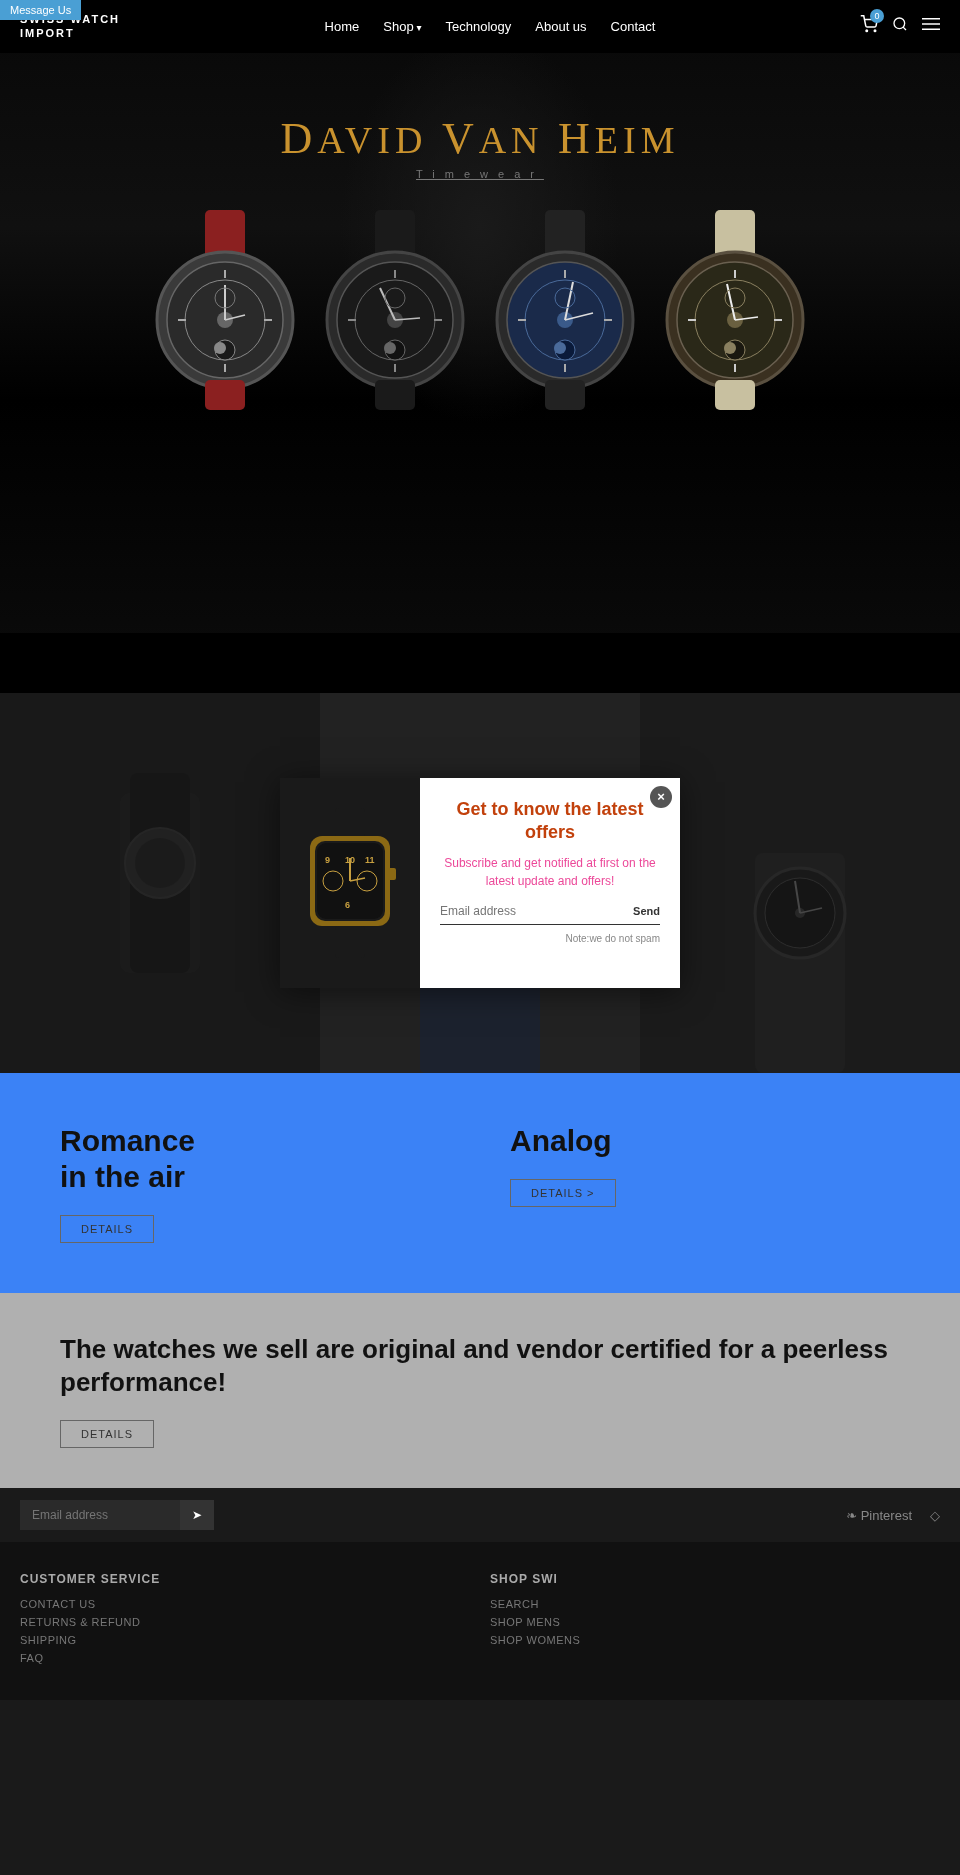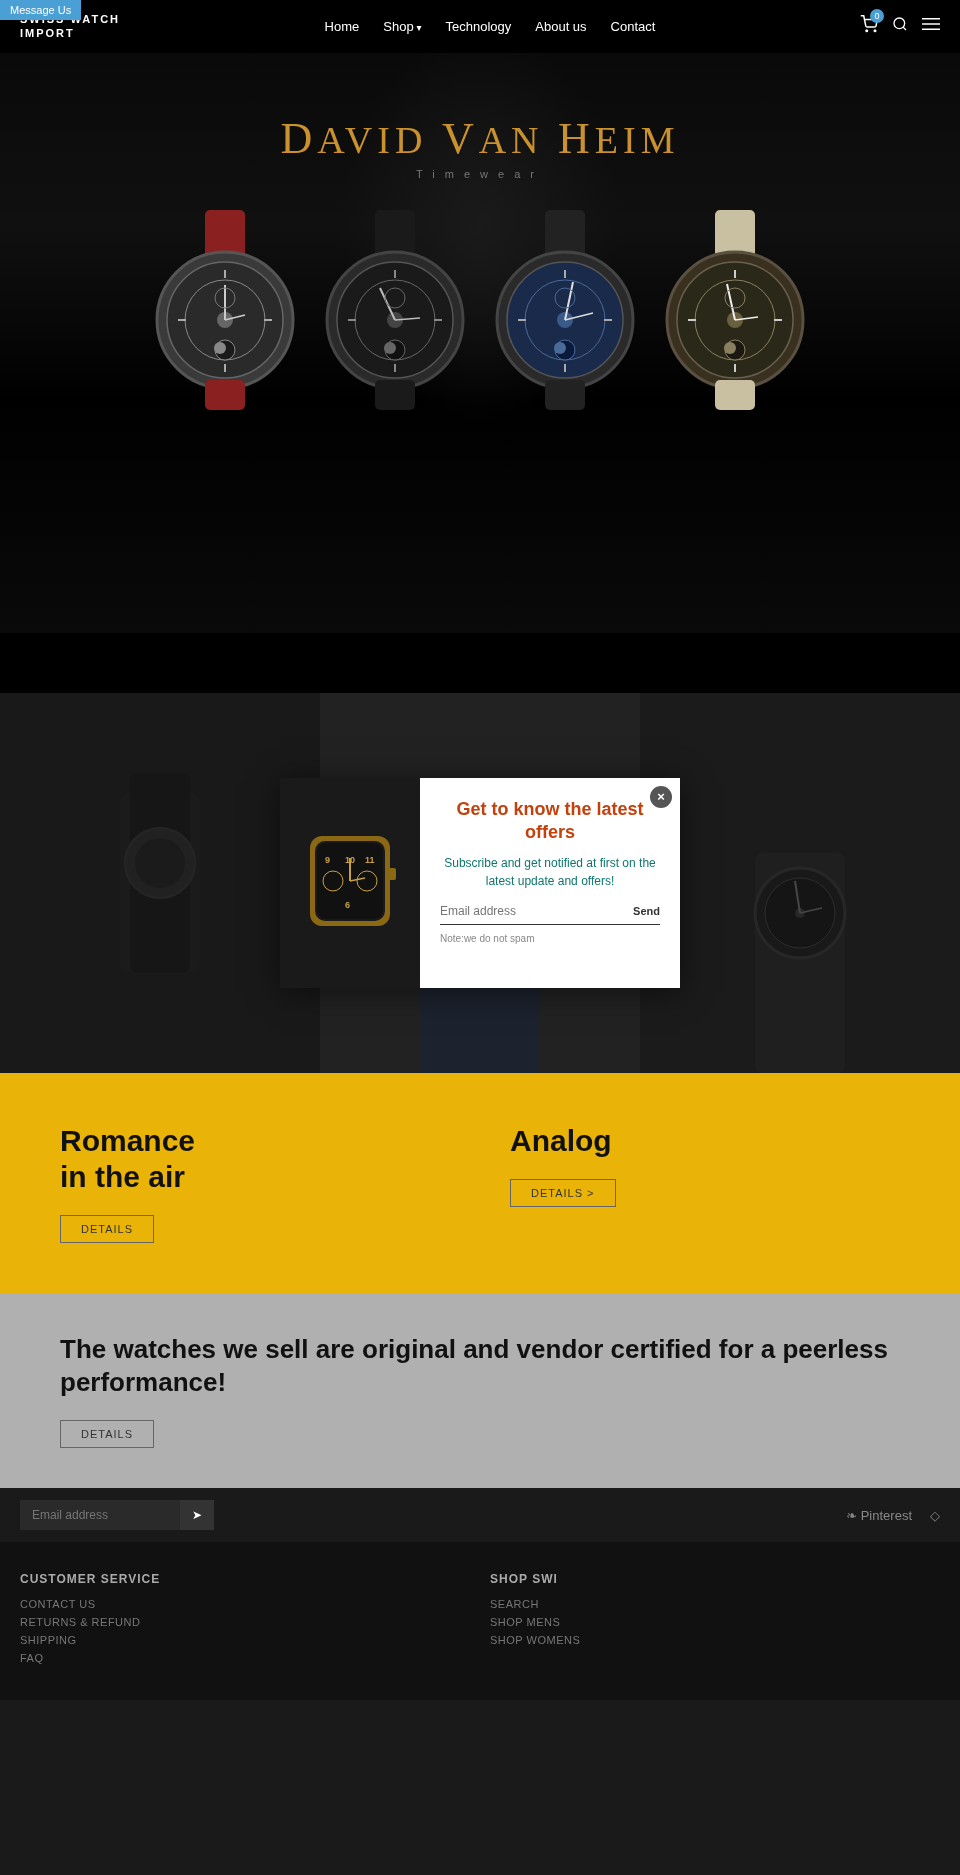--- a/index.html
+++ b/index.html
@@ -137,21 +137,21 @@
       font-size: 18px;
       font-weight: bold;
       text-align: center;
       margin-bottom: 10px;
       line-height: 1.3;
       color: #c2410c;
     }
     .popup-desc {
       font-size: 12px;
       text-align: center;
-      color: #0f766e;
+      color: #ec4899;
       margin-bottom: 14px;
       line-height: 1.5;
     }
     .popup-form {
       display: flex;
       align-items: center;
       border-bottom: 1px solid #333;
       padding-bottom: 6px;
       margin-bottom: 8px;
     }
@@ -167,21 +167,21 @@
       background: none;
       border: none;
       font-size: 11px;
       color: #333;
       cursor: pointer;
       font-weight: bold;
     }
     .popup-note {
       font-size: 10px;
       color: #888;
-      text-align: left;
+      text-align: right;
     }
 
     
     .footer-email-bar {
       background: #1a1a1a;
       padding: 12px 20px;
       display: flex;
       align-items: center;
       justify-content: space-between;
     }
@@ -258,21 +258,21 @@
       overflow: hidden;
       display: flex;
       align-items: center;
       justify-content: center;
     }
     .wrist-panel-1 { background: #2a2a2a; }
     .wrist-panel-2 { background: #3a3a3a; }
     .wrist-panel-3 { background: #2e2e2e; }
 
     .section-below {
-      background: #eab308;
+      background: #3b82f6;
       padding: 50px 60px;
       display: grid;
       grid-template-columns: 1fr 1fr;
       gap: 60px;
     }
     .section-below h2 {
       font-size: 30px;
       font-weight: 900;
       color: #111;
       line-height: 1.2;
@@ -357,21 +357,21 @@
 
   <div class="hero-content" style="position:relative;z-index:2;text-align:center;padding-top:60px;">
     <div class="brand-title">
       
       <span style="font-family:Georgia,serif;font-size:38px;color:#c9922e;letter-spacing:5px;font-weight:normal;">
         <span style="font-size:44px;">D</span>AVID
         <span style="font-size:44px;">V</span>AN
         <span style="font-size:44px;">H</span>EIM
       </span>
     </div>
-    <div style="color:#777;letter-spacing:10px;font-size:11px;margin-bottom:30px;font-family:Arial,sans-serif;">
+    <div style="color:#777;letter-spacing:10px;font-size:11px;margin-bottom:30px;font-family:Arial,sans-serif;text-decoration:underline;">
       <span>Timewear</span>
     </div>
 
     <div class="hero-watches">
 
       <div style="width:160px;height:200px;">
         <svg viewBox="0 0 160 200" width="160" height="200">
 
           <rect x="60" y="0" width="40" height="50" rx="5" fill="#8B2020"></rect>
 

